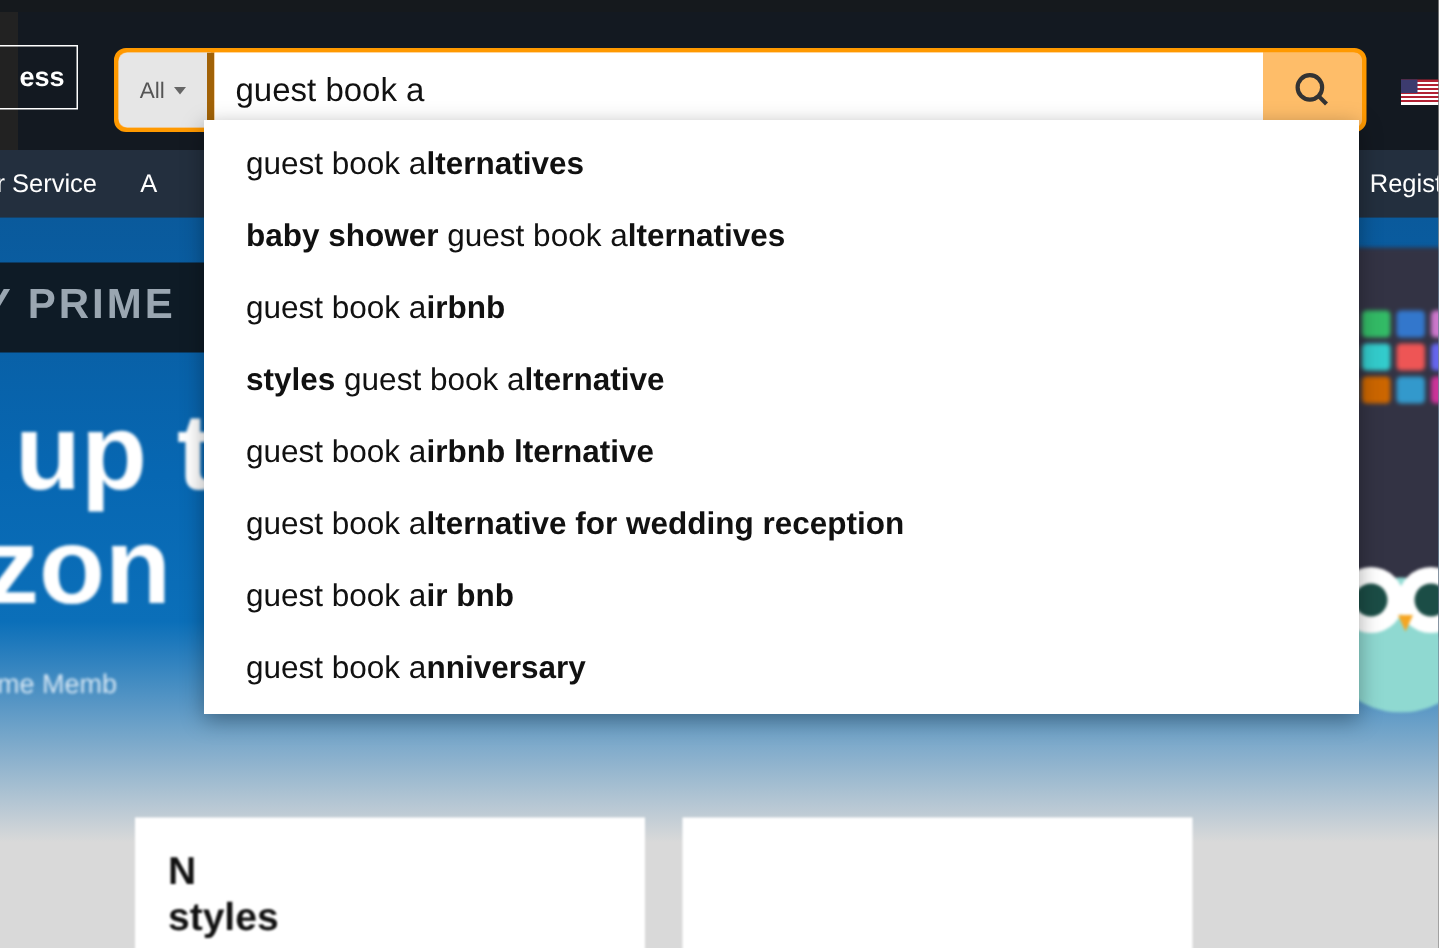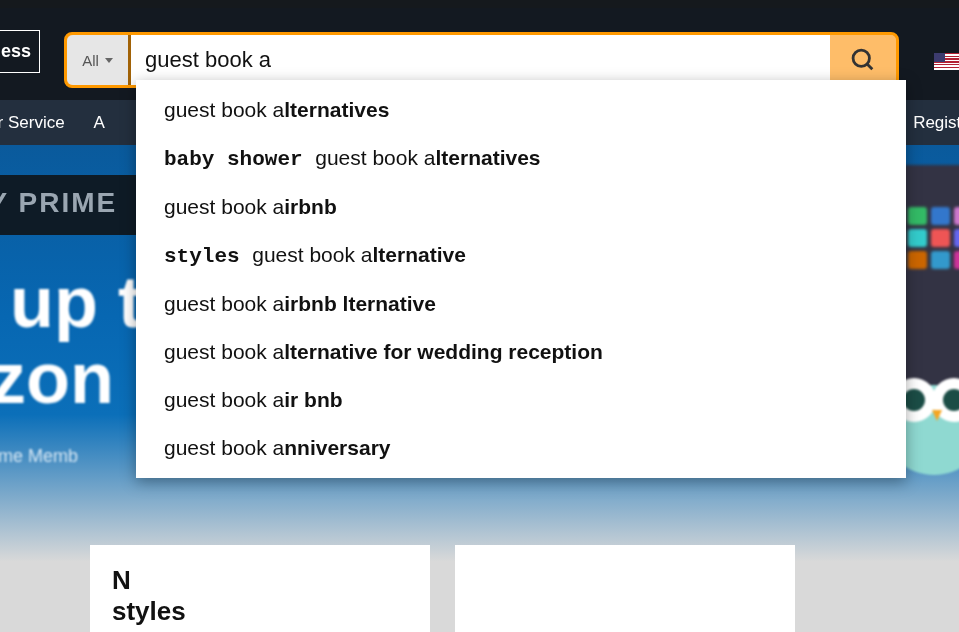--- a/index.html
+++ b/index.html
@@ -14,20 +14,21 @@
   .top-strip {
     height: 8px;
     background: #15191d;
   }
   .header {
     background: #131921;
     height: 92px;
     display: flex;
     align-items: center;
     position: relative;
+    margin-left: 12px;
   }
   .biz-box {
     border: 1px solid #fff;
     color: #fff;
     font-size: 18px;
     font-weight: 600;
     padding: 10px 8px 10px 0;
     position: absolute;
     left: -20px;
     top: 22px;
@@ -51,21 +52,21 @@
     background: #e6e6e6;
     border-radius: 6px 0 0 6px;
     width: 64px;
     display: flex;
     align-items: center;
     justify-content: center;
     gap: 6px;
     font-size: 15px;
     color: #555;
     cursor: pointer;
-    border-right: 3px solid #a16207;
+    border-right: 5px solid #a16207;
   }
   .search-cat .tri {
     width: 0; height: 0;
     border-left: 4px solid transparent;
     border-right: 4px solid transparent;
     border-top: 5px solid #666;
   }
   .search-input {
     flex: 1;
     border: none;
@@ -231,21 +232,21 @@
   }
   .sugg-item {
     padding: 12px 28px;
     font-size: 21px;
     color: #111;
     cursor: pointer;
     white-space: nowrap;
   }
   .sugg-item .typed { font-weight: 400; }
   .sugg-item .rest  { font-weight: 700; }
-  .sugg-item .pre   { font-weight: 700; font-family: Liberation Mono, monospace; }
+  .sugg-item .pre   { font-weight: 700; }
 </style>
 </head>
 <body>
 
 <div class="top-strip"></div>
 
 <div class="header">
   <div class="biz-box">
     <span>ess</span>
   </div>

